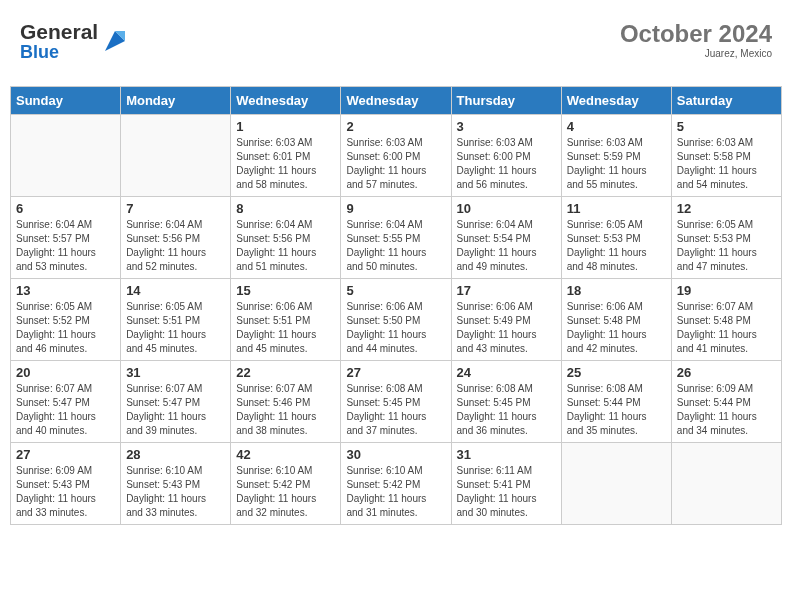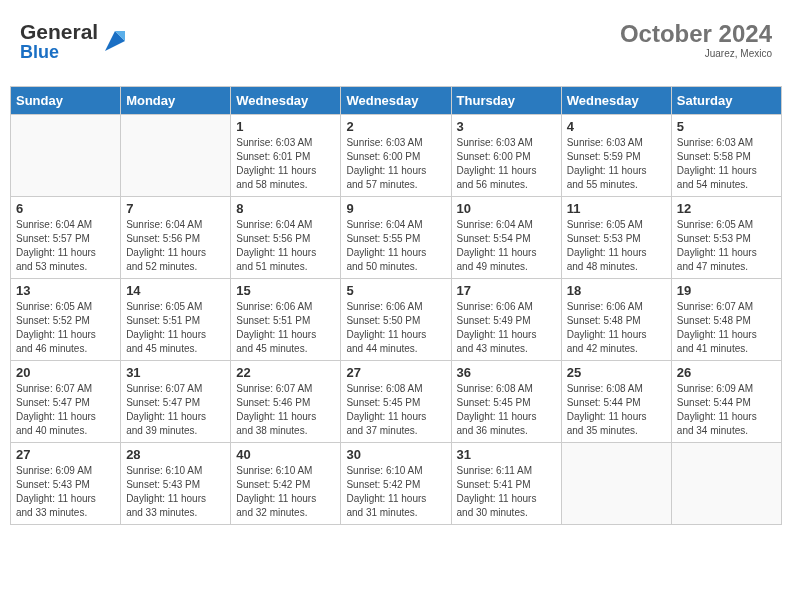--- a/index.html
+++ b/index.html
@@ -265,21 +265,21 @@
 Sunset: 5:46 PM
 Daylight: 11 hours and 38 minutes.</div>
         </td>
         <td>
           <span class="day-num">27</span>
           <div class="day-info" style="white-space: pre-line;">Sunrise: 6:08 AM
 Sunset: 5:45 PM
 Daylight: 11 hours and 37 minutes.</div>
         </td>
         <td>
-          <span class="day-num">36</span>
+          <span class="day-num">24</span>
           <div class="day-info" style="white-space: pre-line;">Sunrise: 6:08 AM
 Sunset: 5:45 PM
 Daylight: 11 hours and 36 minutes.</div>
         </td>
         <td>
           <span class="day-num">25</span>
           <div class="day-info" style="white-space: pre-line;">Sunrise: 6:08 AM
 Sunset: 5:44 PM
 Daylight: 11 hours and 35 minutes.</div>
         </td>
@@ -297,21 +297,21 @@
 Sunset: 5:43 PM
 Daylight: 11 hours and 33 minutes.</div>
         </td>
         <td>
           <span class="day-num">28</span>
           <div class="day-info" style="white-space: pre-line;">Sunrise: 6:10 AM
 Sunset: 5:43 PM
 Daylight: 11 hours and 33 minutes.</div>
         </td>
         <td>
-          <span class="day-num">40</span>
+          <span class="day-num">42</span>
           <div class="day-info" style="white-space: pre-line;">Sunrise: 6:10 AM
 Sunset: 5:42 PM
 Daylight: 11 hours and 32 minutes.</div>
         </td>
         <td>
           <span class="day-num">30</span>
           <div class="day-info" style="white-space: pre-line;">Sunrise: 6:10 AM
 Sunset: 5:42 PM
 Daylight: 11 hours and 31 minutes.</div>
         </td>

